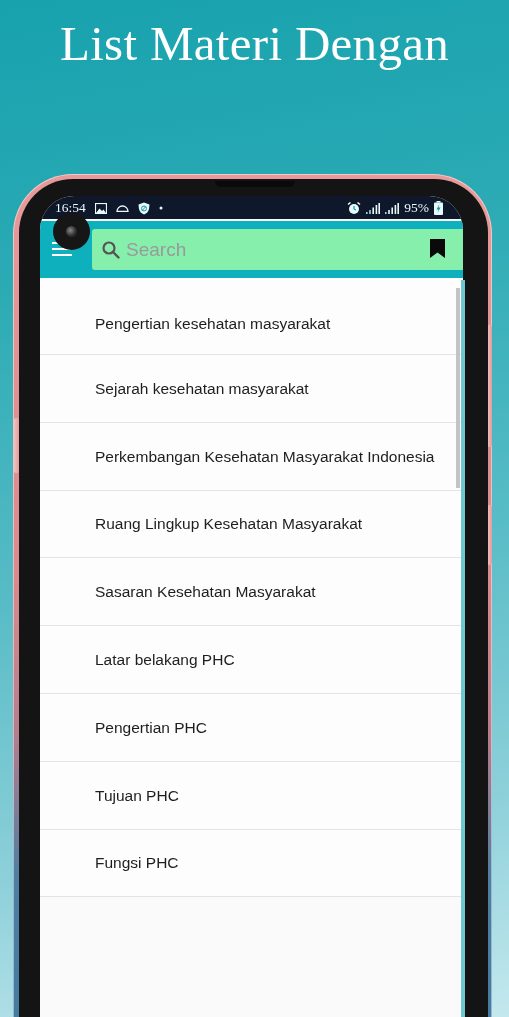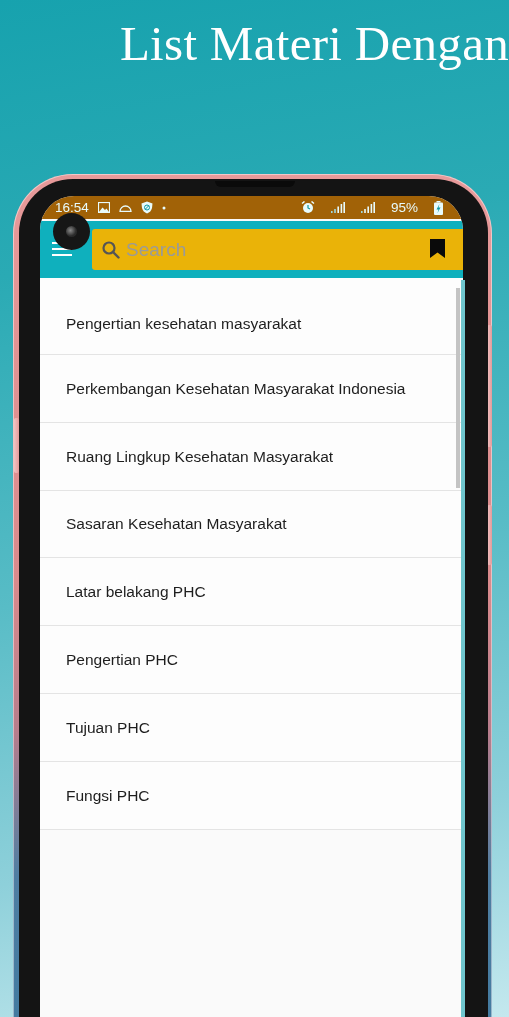--- a/index.html
+++ b/index.html
@@ -4,21 +4,21 @@
   <style>
     * { box-sizing: border-box; margin: 0; padding: 0; }
     html, body { width: 509px; height: 1017px; overflow: hidden; }
     body {
       position: relative;
       background: linear-gradient(170deg, #17a2ae 0%, #2aaab4 25%, #58bcc6 55%, #8ed0da 80%, #c4e8ee 100%);
       font-family: "Liberation Sans", sans-serif;
     }
     .promo-title {
       position: absolute; left: 0; top: 14px; width: 509px;
-      text-align: right; color: #ffffff;
+      text-align: center; color: #ffffff;
       font-family: "Liberation Serif", "DejaVu Serif", serif;
       font-size: 49px; line-height: 60px; letter-spacing: 0.3px;
     }
     
     .phone-outer {
       position: absolute; left: 13px; top: 174px; width: 479px; height: 900px;
       border-radius: 60px;
       background: linear-gradient(180deg, #e79a9a 0%, #d98a8c 45%, #b77d8c 62%, #4f7ea2 78%, #3f7aa0 100%);
       box-shadow: inset 0 0 0 1px rgba(255,255,255,0.45);
     }
@@ -33,48 +33,48 @@
     .phone-top-slot {
       position: absolute; left: 215px; top: 181px; width: 80px; height: 6px;
       border-radius: 0 0 8px 8px; background: #0a0a0a;
     }
     .screen {
       position: absolute; left: 40px; top: 196px; width: 423px; height: 900px;
       border-radius: 34px 34px 0 0; overflow: hidden; background: #fafafa;
     }
     .status-bar {
       position: absolute; left: 0; top: 0; width: 100%; height: 23px;
-      background: #a16207; color: #e8fbfc;
-      font-family: Liberation Sans, sans-serif; font-size: 13.5px;
+      background: #0f172a; color: #e8fbfc;
+      font-family: Liberation Serif, serif; font-size: 13.5px;
     }
     .status-left { position: absolute; left: 15px; top: 4px; display: flex; align-items: center; gap: 9px; }
-    .status-right { position: absolute; right: 20px; top: 4px; display: flex; align-items: center; gap: 16px; }
+    .status-right { position: absolute; right: 20px; top: 4px; display: flex; align-items: center; gap: 5px; }
     .sb-icon { display: inline-block; }
     .toolbar {
       position: absolute; left: 0; top: 25px; width: 100%; height: 57px;
       background: #0fb0bd;
     }
     .hamburger { position: absolute; left: 12px; top: 21px; width: 20px; height: 14px; }
     .hamburger span { display: block; height: 2px; background: #fff; margin-bottom: 4px; }
     .search-box {
       position: absolute; left: 52px; top: 8px; width: 381px; height: 41px;
-      background: #eab308; border-radius: 3px; display: flex; align-items: center;
+      background: #86efac; border-radius: 3px; display: flex; align-items: center;
     }
     .search-icon { margin-left: 9px; width: 20px; height: 20px; }
     .search-input {
       border: none; outline: none; background: transparent;
       font-family: "Liberation Sans", sans-serif; font-size: 19px; color: #333;
       margin-left: 5px; width: 270px;
     }
     .search-input::placeholder { color: #9a9a9a; }
     .bookmark { position: absolute; right: 18px; top: 18px; width: 15px; height: 19px; }
     .list { position: absolute; left: 0; top: 82px; width: 100%; }
     .list-item {
       height: 67.8px; display: flex; align-items: center;
-      padding-left: 26px; padding-right: 20px;
+      padding-left: 55px; padding-right: 20px;
       border-bottom: 1.5px solid #e4e4e4;
       font-family: "Liberation Sans", sans-serif; font-size: 15.5px; line-height: 19px; color: #1e1e1e;
       background: #fdfdfd;
     }
     .list-item:first-child { height: 77px; padding-top: 14px; }
     .scrollbar {
       position: absolute; right: 3px; top: 92px; width: 4px; height: 200px;
       background: #c4c4c4;
     }
     .screen-edge {
@@ -166,20 +166,21 @@
       </svg>
       <input class="search-input" type="text" placeholder="Search" style="">
     </div>
     <svg class="bookmark" viewBox="0 0 15 19">
       <path d="M0 0 H15 V19 L7.5 13.5 L0 19 Z" fill="#0a0a0a"></path>
     </svg>
   </div>
 
   <div class="list">
     <div class="list-item">Pengertian kesehatan masyarakat</div>
+    <div class="list-item">Sejarah kesehatan masyarakat</div>
     <div class="list-item">Perkembangan Kesehatan Masyarakat Indonesia</div>
     <div class="list-item">Ruang Lingkup Kesehatan Masyarakat</div>
     <div class="list-item">Sasaran Kesehatan Masyarakat</div>
     <div class="list-item">Latar belakang PHC</div>
     <div class="list-item">Pengertian PHC</div>
     <div class="list-item">Tujuan PHC</div>
     <div class="list-item">Fungsi PHC</div>
   </div>
   <div class="scrollbar"></div>
 </div>

